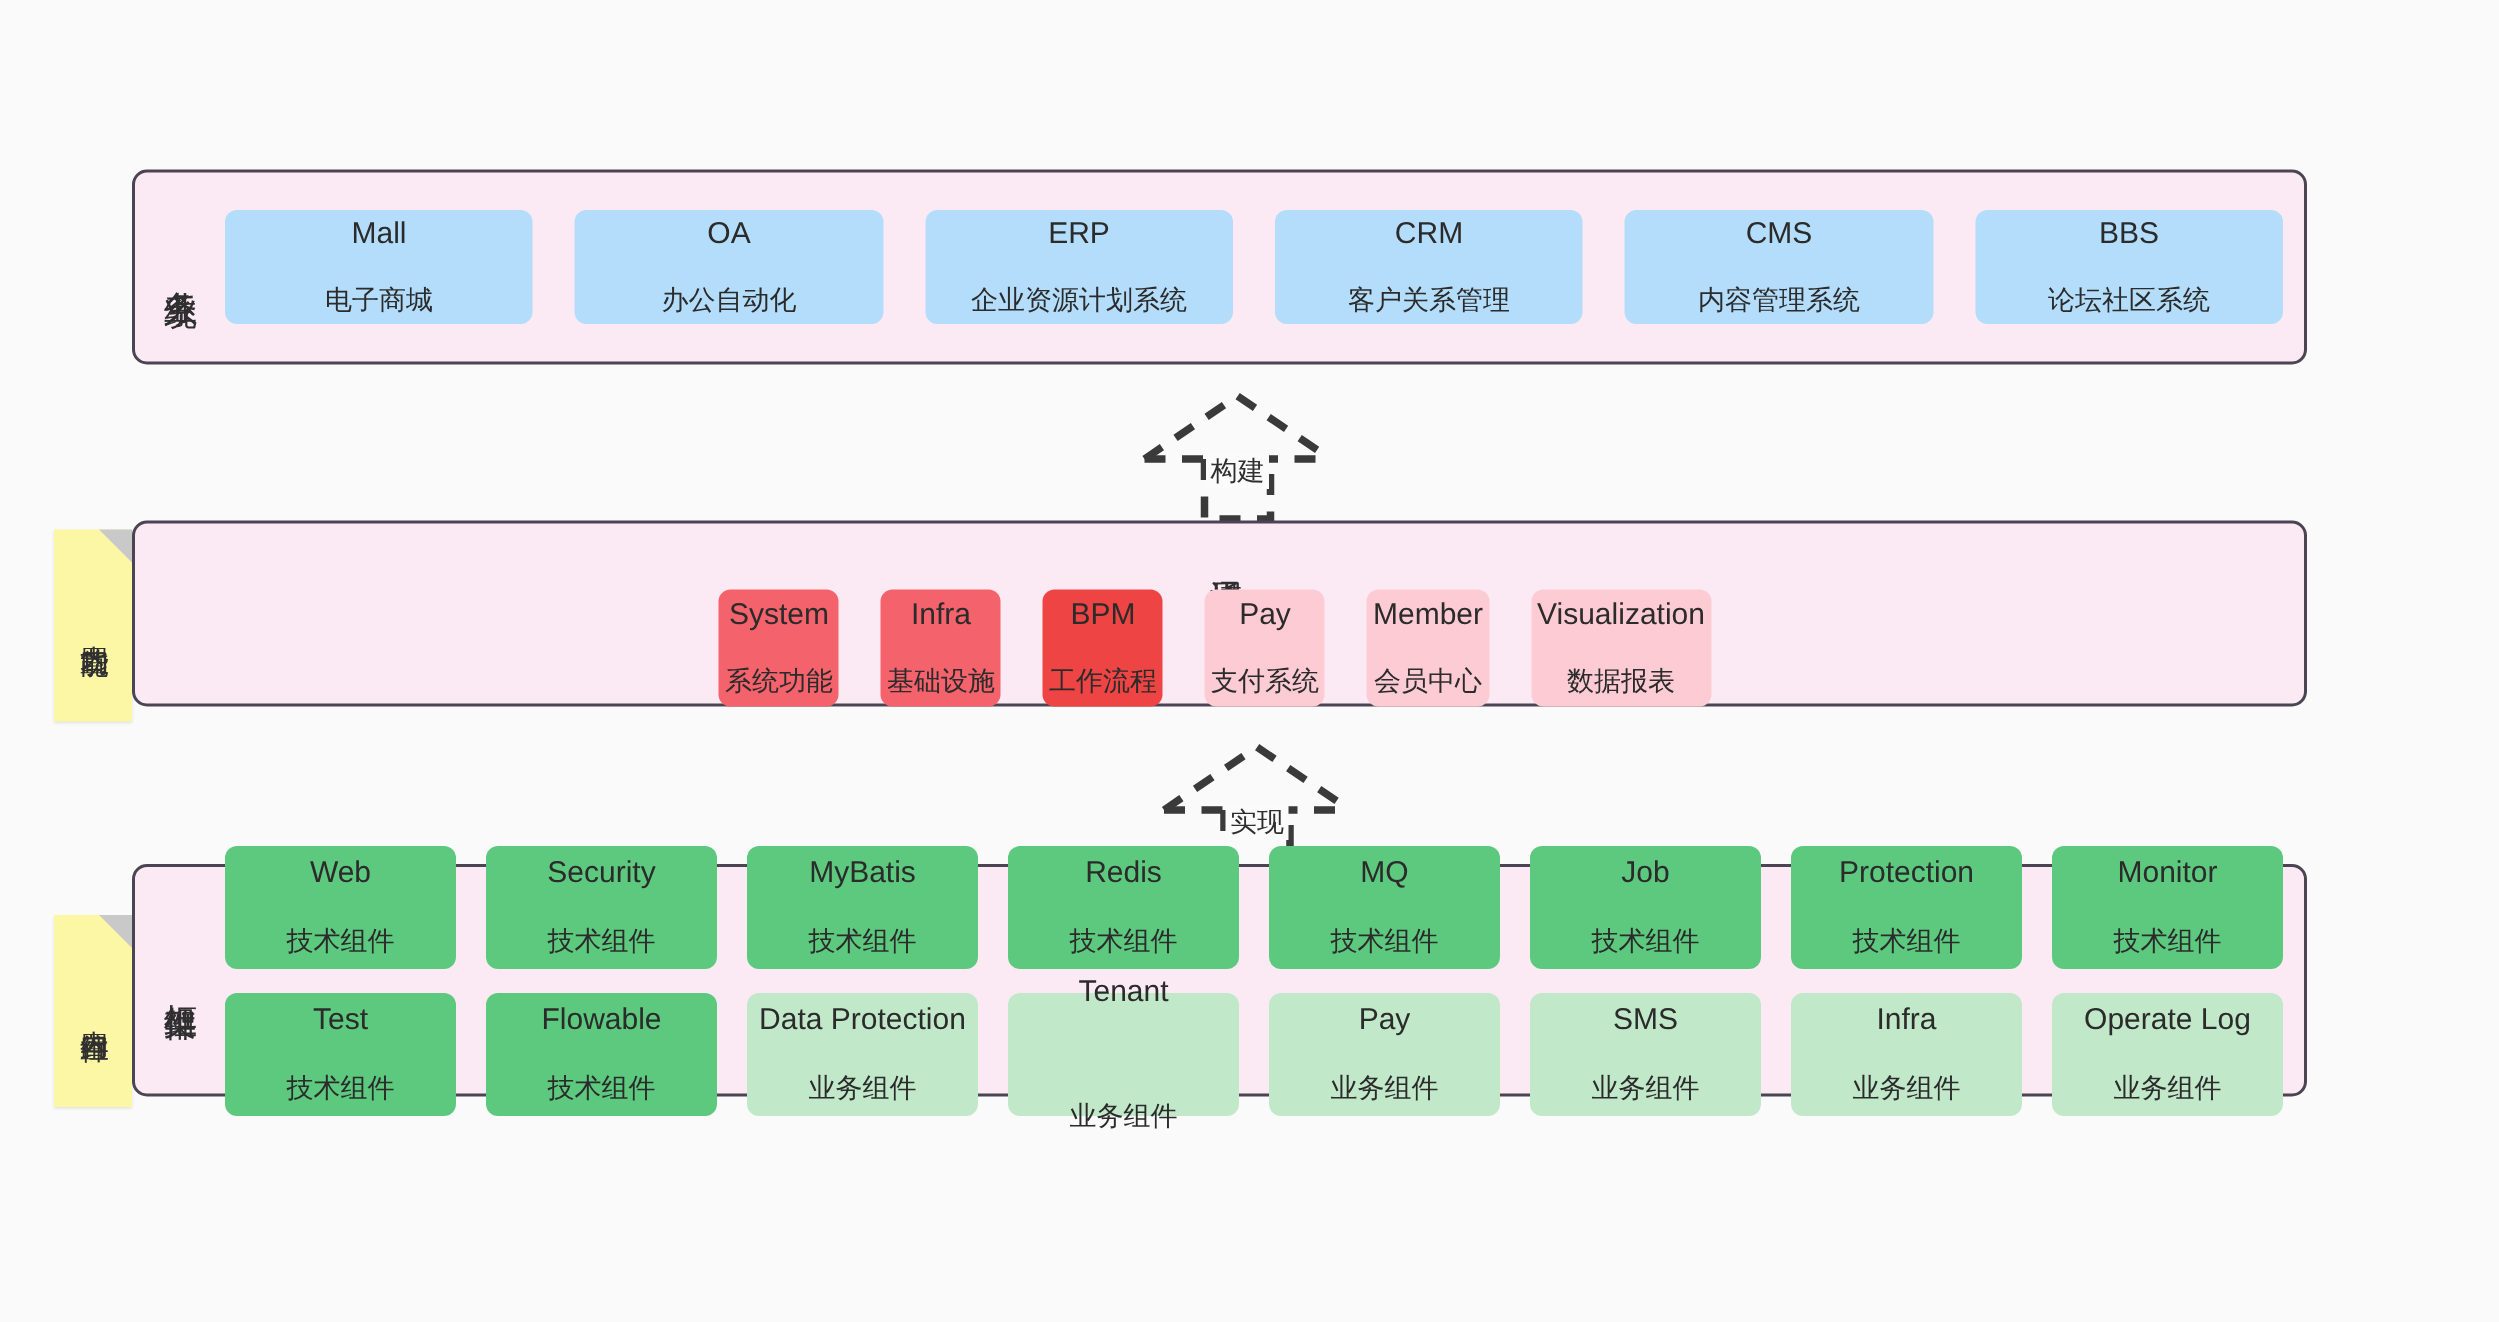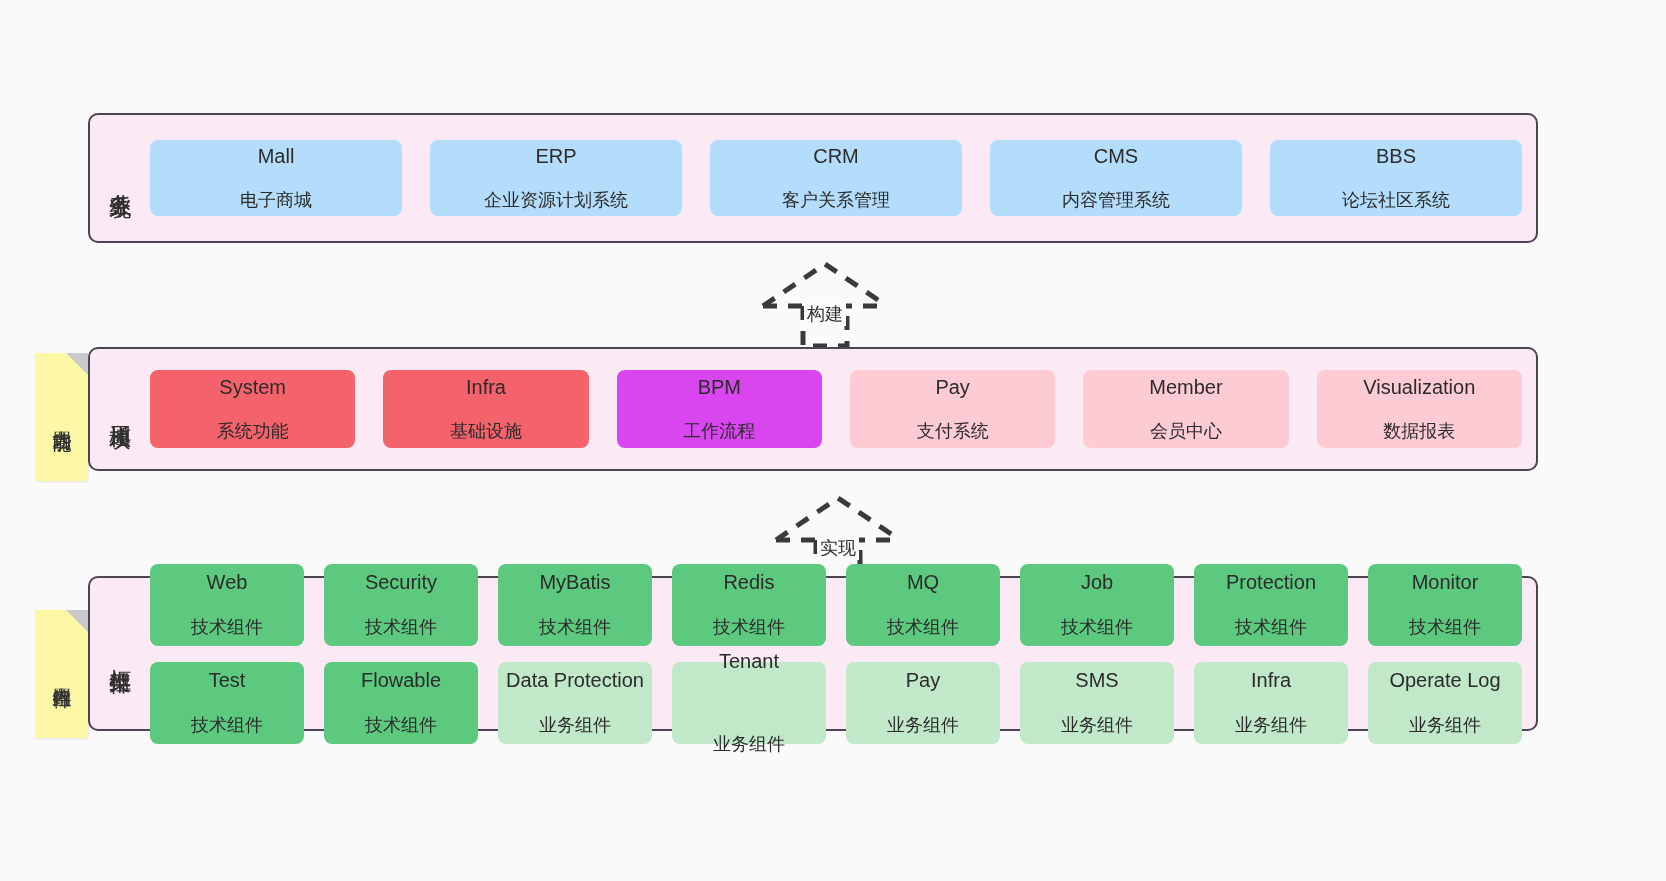--- a/index.html
+++ b/index.html
@@ -144,20 +144,24 @@
 
 <div class="layer" id="layer-business" style="left:88px; top:113px; width:1450px; height:130px;">
   <div class="layer-title">业务系统</div>
   <div class="layer-body">
     <div class="row" style="height:76px;">
       <div class="cell" style="background:#b3ddfa;">
         <span class="t1">Mall</span>
         <span class="t2">电子商城</span>
       </div>
       <div class="cell" style="background:#b3ddfa;">
+        <span class="t1">OA</span>
+        <span class="t2">办公自动化</span>
+      </div>
+      <div class="cell" style="background:#b3ddfa;">
         <span class="t1">ERP</span>
         <span class="t2">企业资源计划系统</span>
       </div>
       <div class="cell" style="background:#b3ddfa;">
         <span class="t1">CRM</span>
         <span class="t2">客户关系管理</span>
       </div>
       <div class="cell" style="background:#b3ddfa;">
         <span class="t1">CMS</span>
         <span class="t2">内容管理系统</span>
@@ -177,33 +181,33 @@
     <path d="M 78 48 L 78 88 L 122 88 L 122 48" fill="none" stroke="#3a3a3a" stroke-width="5" stroke-dasharray="14,11"></path>
   </svg>
   <span class="conn-label">构建</span>
 </div>
 
 <div class="sticky" style="left:36px; top:353px; width:52px; height:128px;">
   <span class="fold"></span>
   <span class="sticky-text">内置功能</span>
 </div>
 
-<div class="layer" id="layer-modules" style="left:88px; top:347px; width:1450px; height:124px;">
+<div class="layer" id="layer-modules" style="left:88px; top:347px; width:1450px; height:124px;flex-direction:column;">
   <div class="layer-title">通用模块</div>
   <div class="layer-body">
     <div class="row" style="height:78px;">
       <div class="cell" style="background:#f4626b;">
         <span class="t1">System</span>
         <span class="t2">系统功能</span>
       </div>
       <div class="cell" style="background:#f4626b;">
         <span class="t1">Infra</span>
         <span class="t2">基础设施</span>
       </div>
-      <div class="cell" style="background:#d946ef;text-align:center;">
+      <div class="cell" style="background:#ef4444;text-align:center;">
         <span class="t1">BPM</span>
         <span class="t2">工作流程</span>
       </div>
       <div class="cell" style="background:#fccbd3;">
         <span class="t1">Pay</span>
         <span class="t2">支付系统</span>
       </div>
       <div class="cell" style="background:#fccbd3;">
         <span class="t1">Member</span>
         <span class="t2">会员中心</span>

